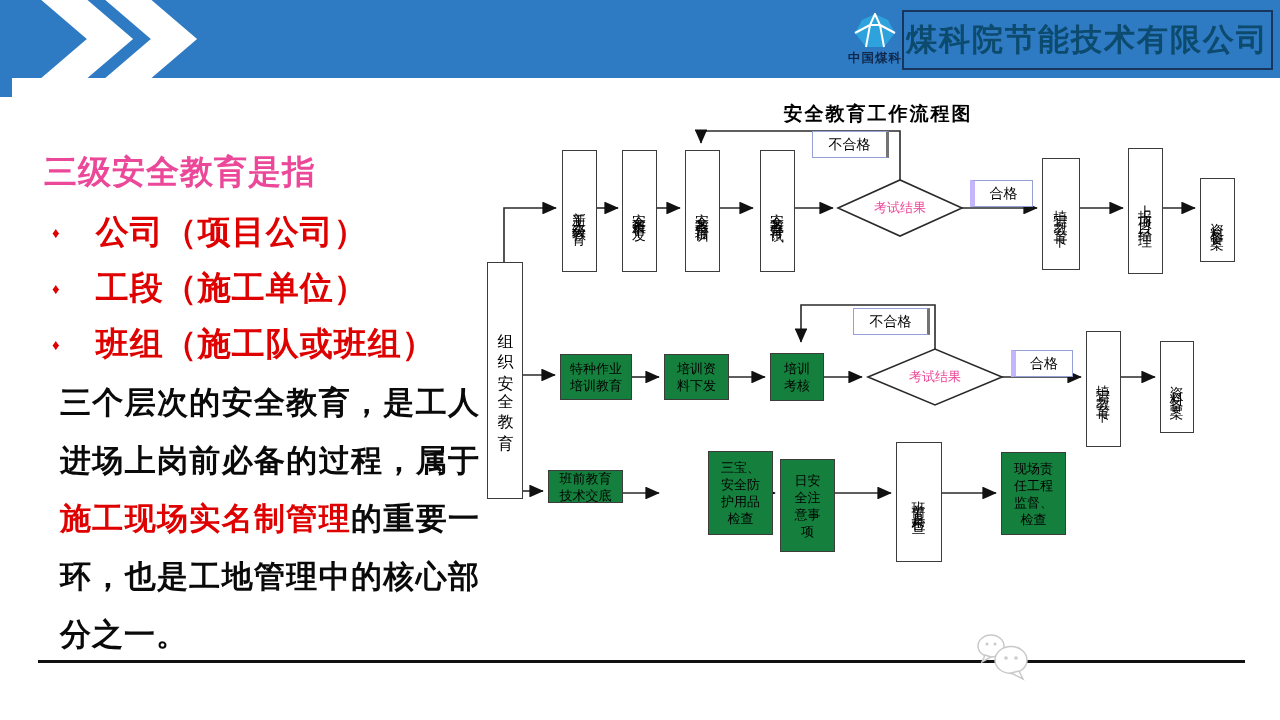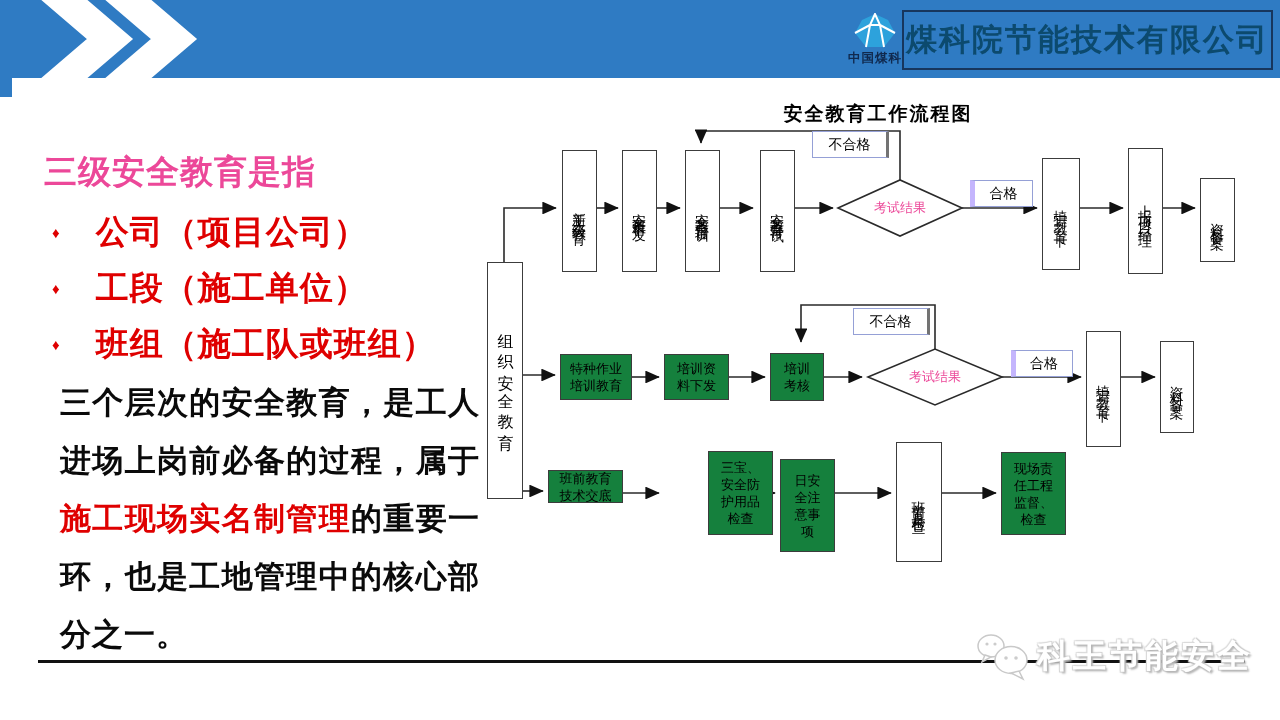--- a/index.html
+++ b/index.html
@@ -172,16 +172,15 @@
         <ellipse cx="36" cy="30" rx="16" ry="13.5"></ellipse>
         <path d="M44,41 L48,49 L36,43 Z"></path>
       </g>
       <g fill="#cccccc">
         <circle cx="12" cy="14" r="1.6"></circle>
           <circle cx="20" cy="14" r="1.6"></circle>
         <circle cx="31" cy="28" r="1.8"></circle>
           <circle cx="41" cy="28" r="1.8"></circle>
       </g>
     </svg>
-    <span id="watermark-text">科王节能安全</span>
   </div>
 
 </div>
 
 </body></html>

